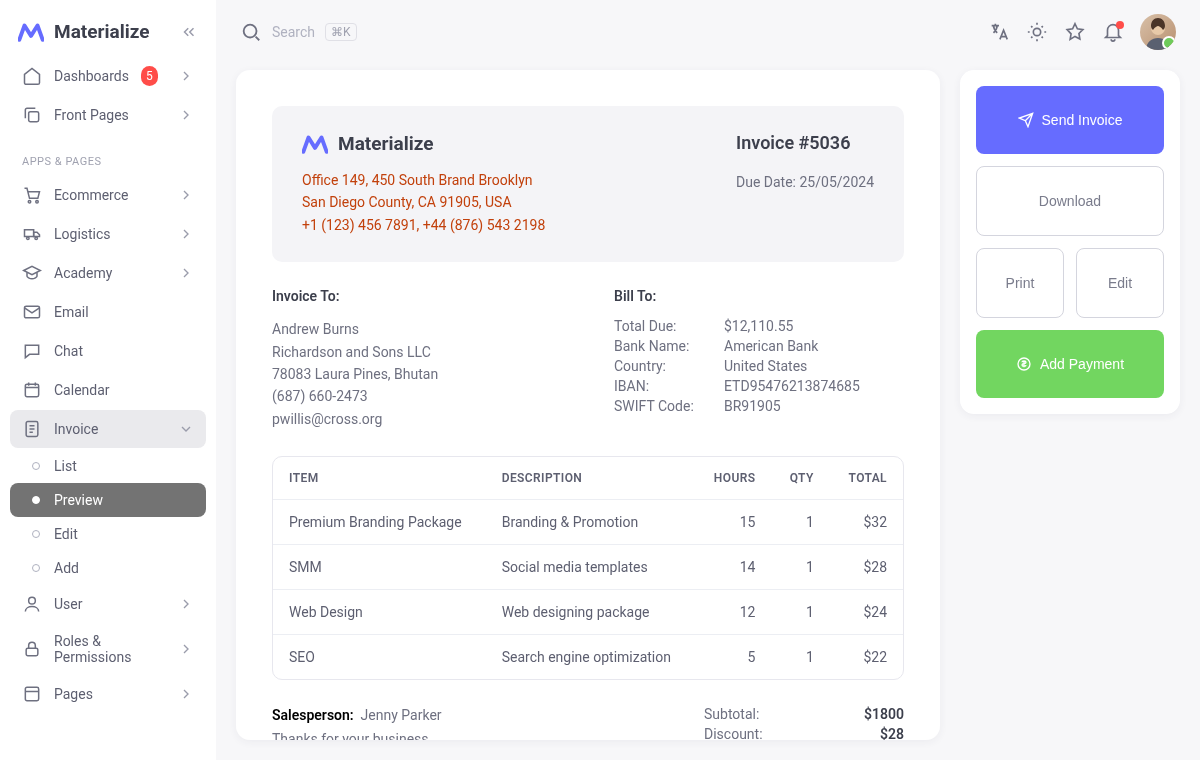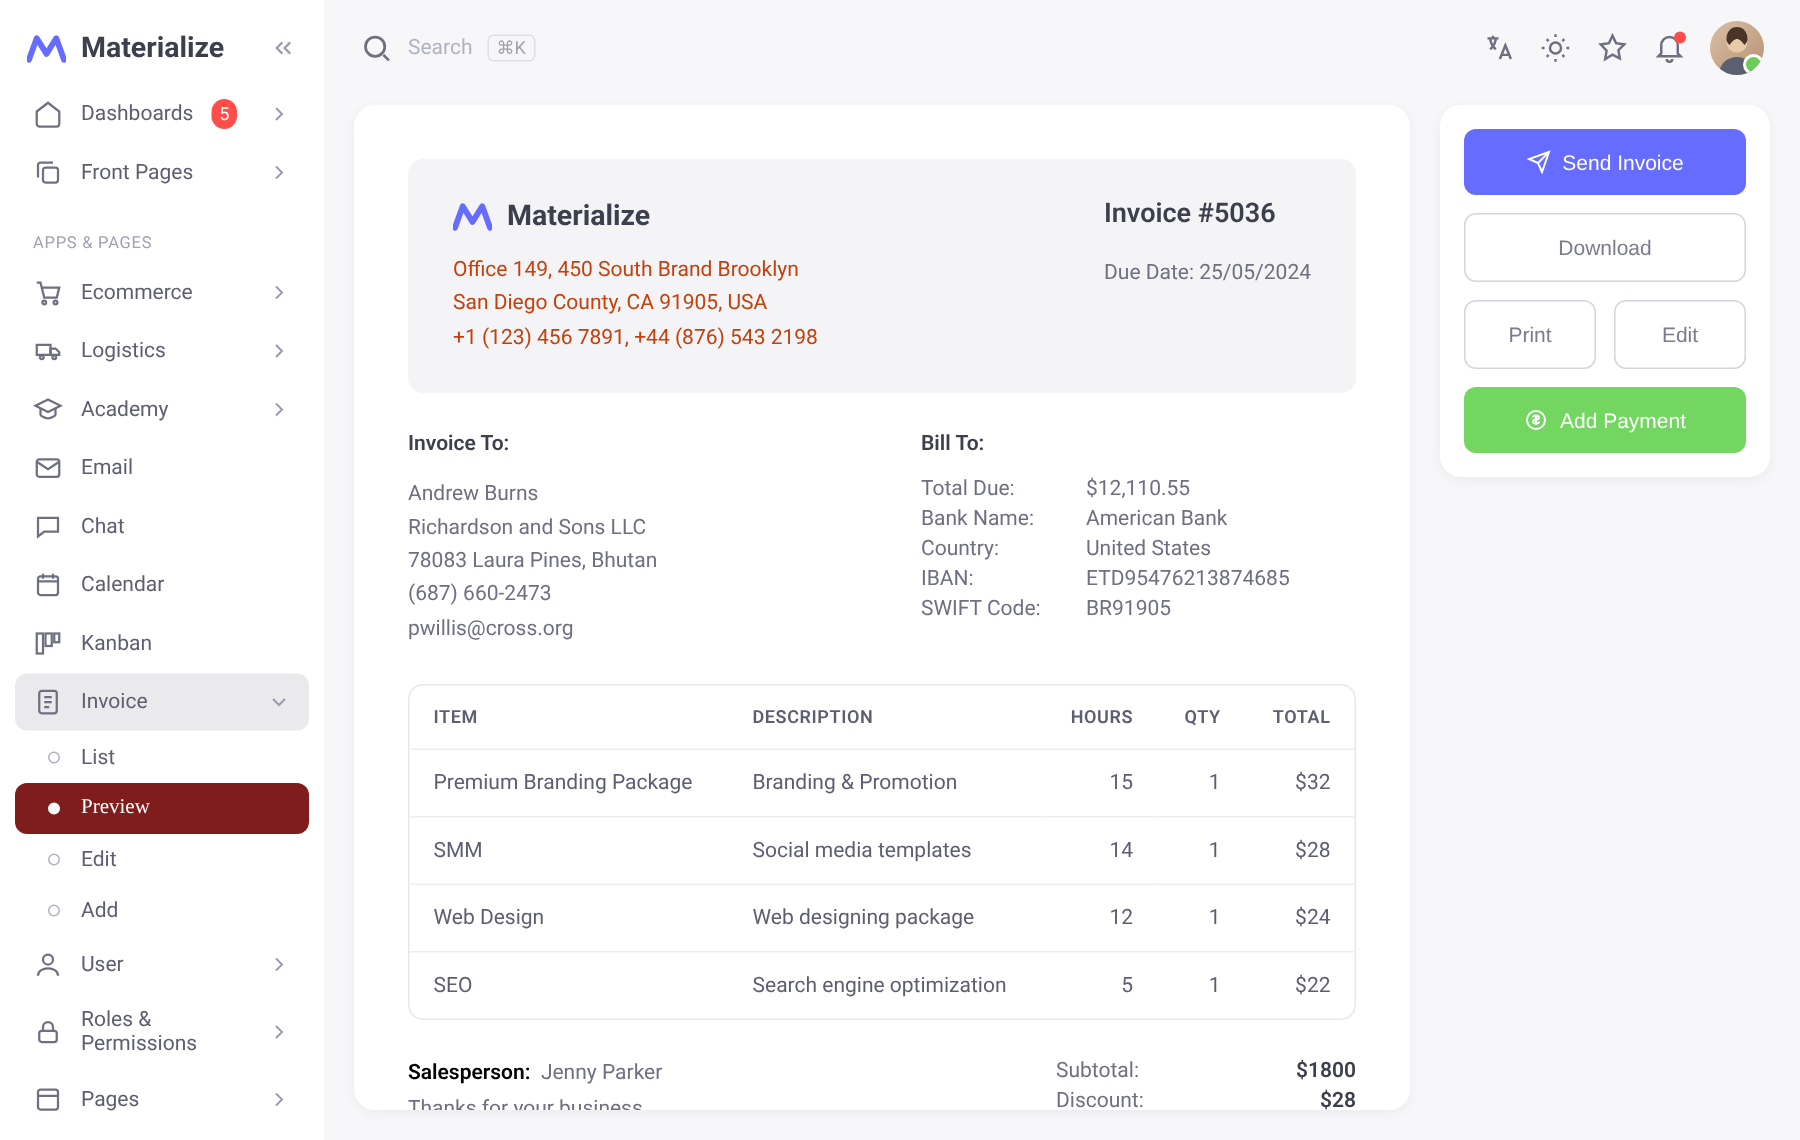--- a/index.html
+++ b/index.html
@@ -75,23 +75,22 @@
   border-radius: 8px;
   cursor: pointer;
   color: #5d5f70;
   gap: 14px;
 }
 .sub-item .dot {
   width: 8px; height: 8px; border-radius: 50%;
   border: 1.5px solid #b0b2c0;
 }
 .sub-item.sub-active {
-  background: #7f1d1d;
+  background: #737373;
   color: #fff;
-  font-family: Liberation Serif, serif;
 }
 .sub-item.sub-active .dot { border-color: #fff; background: #fff; }
 
 .main {
   flex: 1;
   display: flex;
   flex-direction: column;
   overflow: hidden;
 }
 .topbar {
@@ -148,21 +147,21 @@
   padding: 36px;
   overflow-y: auto;
 }
 .actions-card {
   width: 220px;
   padding: 16px;
   align-self: flex-start;
 }
 .btn {
   width: 100%;
-  padding: 14px 12px;
+  padding: 26px 12px;
   border-radius: 8px;
   font-size: 14px;
   font-weight: 500;
   cursor: pointer;
   border: none;
   display: flex;
   align-items: center;
   justify-content: center;
   gap: 8px;
   margin-bottom: 12px;
@@ -351,30 +350,20 @@
   <div class="nav-item">
     <span class="icn">
         <svg width="20" height="20" viewBox="0 0 24 24" fill="none" stroke="currentColor" stroke-width="1.8">
           <rect x="4" y="5" width="16" height="15" rx="2"></rect>
           <path d="M4 9h16M8 3v4M16 3v4"></path>
         </svg>
       </span>
     <span>Calendar</span>
   </div>
 
-  <div class="nav-item">
-    <span class="icn">
-        <svg width="20" height="20" viewBox="0 0 24 24" fill="none" stroke="currentColor" stroke-width="1.8">
-          <rect x="3" y="4" width="5" height="16"></rect>
-          <rect x="10" y="4" width="5" height="10"></rect>
-          <rect x="17" y="4" width="4" height="7"></rect>
-        </svg>
-      </span>
-    <span>Kanban</span>
-  </div>
 
   <div class="nav-item active">
     <span class="icn">
         <svg width="20" height="20" viewBox="0 0 24 24" fill="none" stroke="currentColor" stroke-width="1.8">
           <rect x="5" y="3" width="14" height="18" rx="2"></rect>
           <path d="M9 8h6M9 12h6M9 16h4"></path>
         </svg>
       </span>
     <span>Invoice</span>
     <span class="chev">

